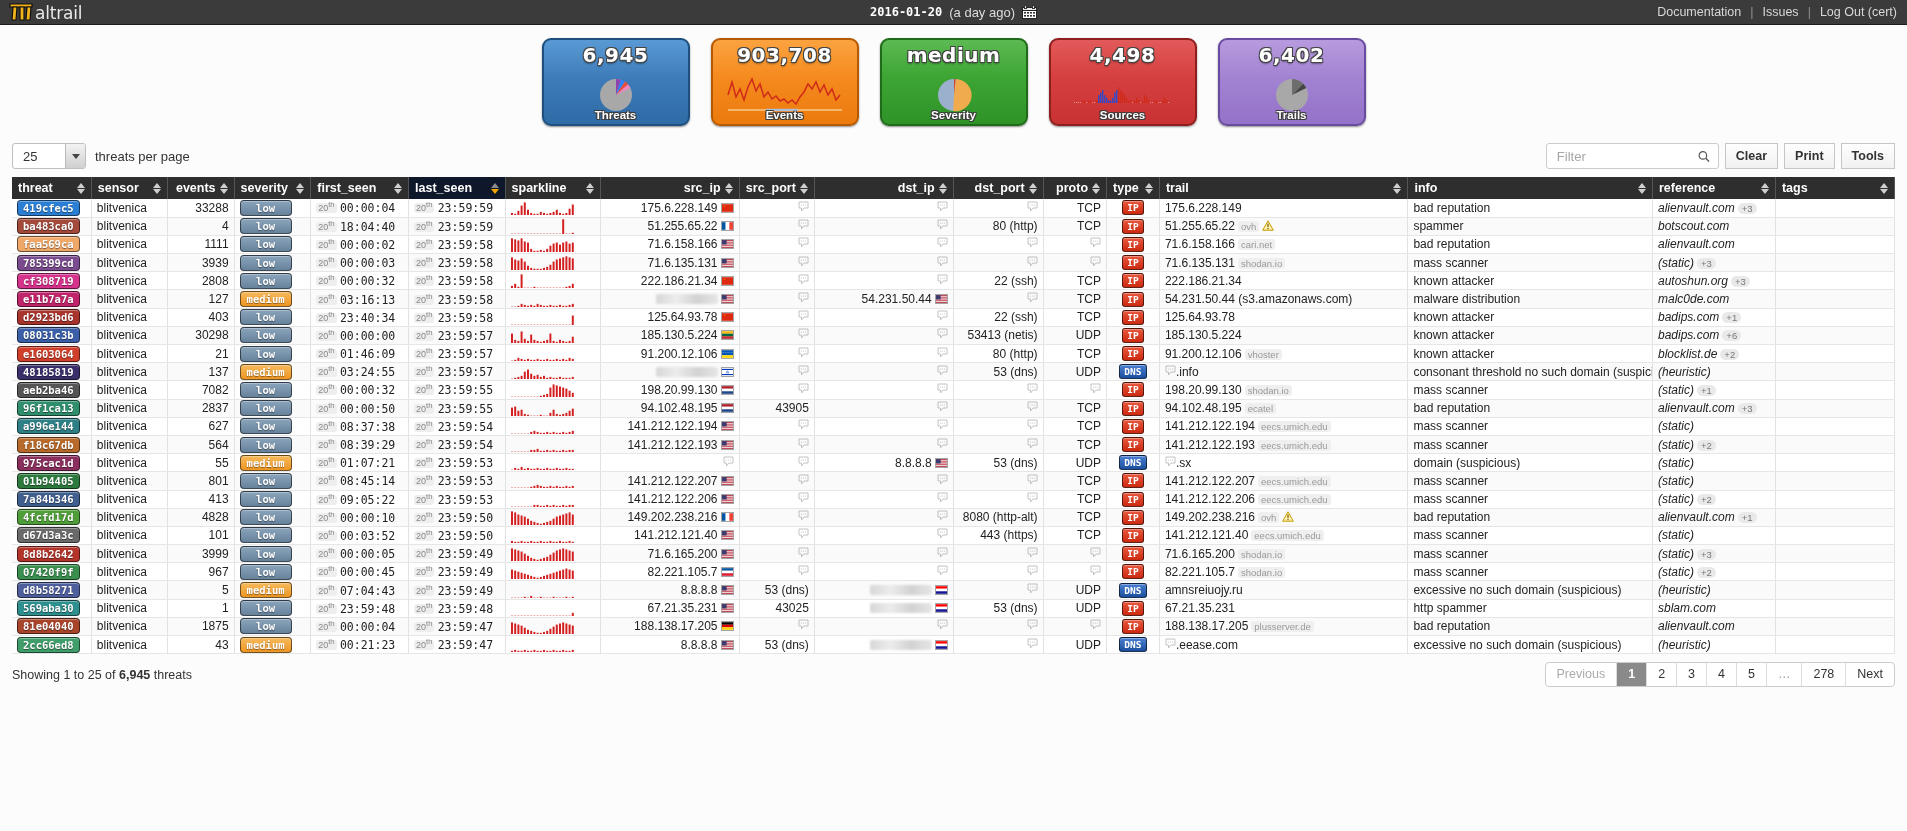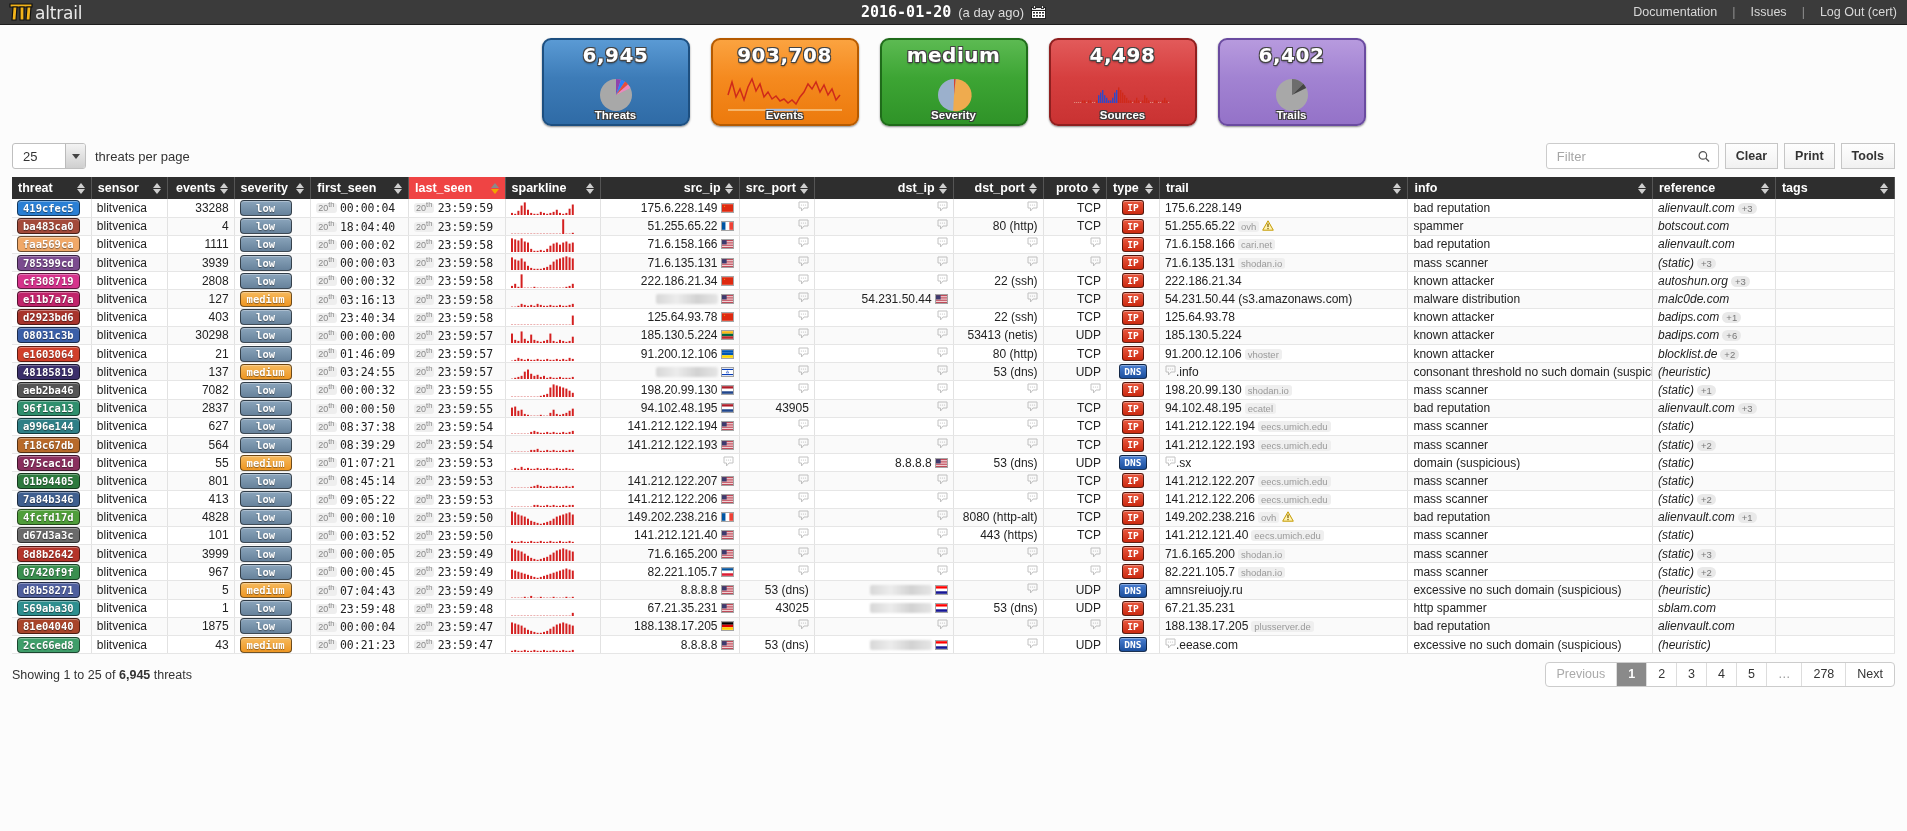--- a/index.html
+++ b/index.html
@@ -23,26 +23,26 @@
   .brand-mark { width:26px; height:22px; display:block; }
   .brand-text {
     font-size:17px; color:#e9e9e9; letter-spacing:-0.2px;
     font-family:"DejaVu Sans", sans-serif;
   }
   .topdate {
     position:absolute; left:0; right:0; text-align:center;
     display:flex; align-items:center; justify-content:center; gap:7px;
     pointer-events:none;
   }
-  .topdate .d { font-size:15px; font-weight:bold; color:#fff; font-family:"DejaVu Sans Mono", monospace; }
+  .topdate .d { font-size:12px; font-weight:bold; color:#fff; font-family:"DejaVu Sans Mono", monospace; }
   .topdate .ago { font-size:13px; color:#dcdcdc; }
   .cal-icon { width:15px; height:14px; pointer-events:auto; }
   .toplinks {
     margin-left:auto; padding-right:10px;
-    display:flex; align-items:center; gap:15px;
+    display:flex; align-items:center; gap:9px;
     font-size:12.5px; color:#d8d8d8;
   }
   .toplinks a { color:#d8d8d8; text-decoration:none; }
   .toplinks .sep { color:#8e8e8e; }
 
   
   .cards {
     height:110px; display:flex; justify-content:center;
     align-items:center; gap:21px; padding-top:4px;
     background:#fcfcfc;
@@ -111,21 +111,21 @@
   }
 
   
   .table-wrap { padding:0 12px; }
   table { border-collapse:collapse; width:100%; table-layout:fixed; }
   thead th {
     background:#2e2e2e; color:#fff; font-size:12.5px; font-weight:bold;
     height:22px; padding:0 6px; border-right:1px solid #555;
     position:relative; white-space:nowrap; text-align:left;
   }
-  thead th.sorted { background:#ef4444; }
+  thead th.sorted { background:#0f172a; }
   thead th .hdr { display:flex; align-items:center; justify-content:space-between; gap:4px; }
   thead th.ta-r .hdr { flex-direction:row; }
   thead th.ta-r .hname { margin-left:auto; }
   .sorter { display:flex; flex-direction:column; gap:1px; flex:0 0 auto; }
   .sorter i { display:block; width:0;height:0;border-left:4px solid transparent;border-right:4px solid transparent; }
   .sorter i.up { border-bottom:5px solid #cfcfcf; }
   .sorter i.dn { border-top:5px solid #cfcfcf; }
   .sorted .sorter i.dn { border-top-color:#f0a500; }
   .sorted .sorter i.up { border-bottom-color:#8a8a8a; }
 

